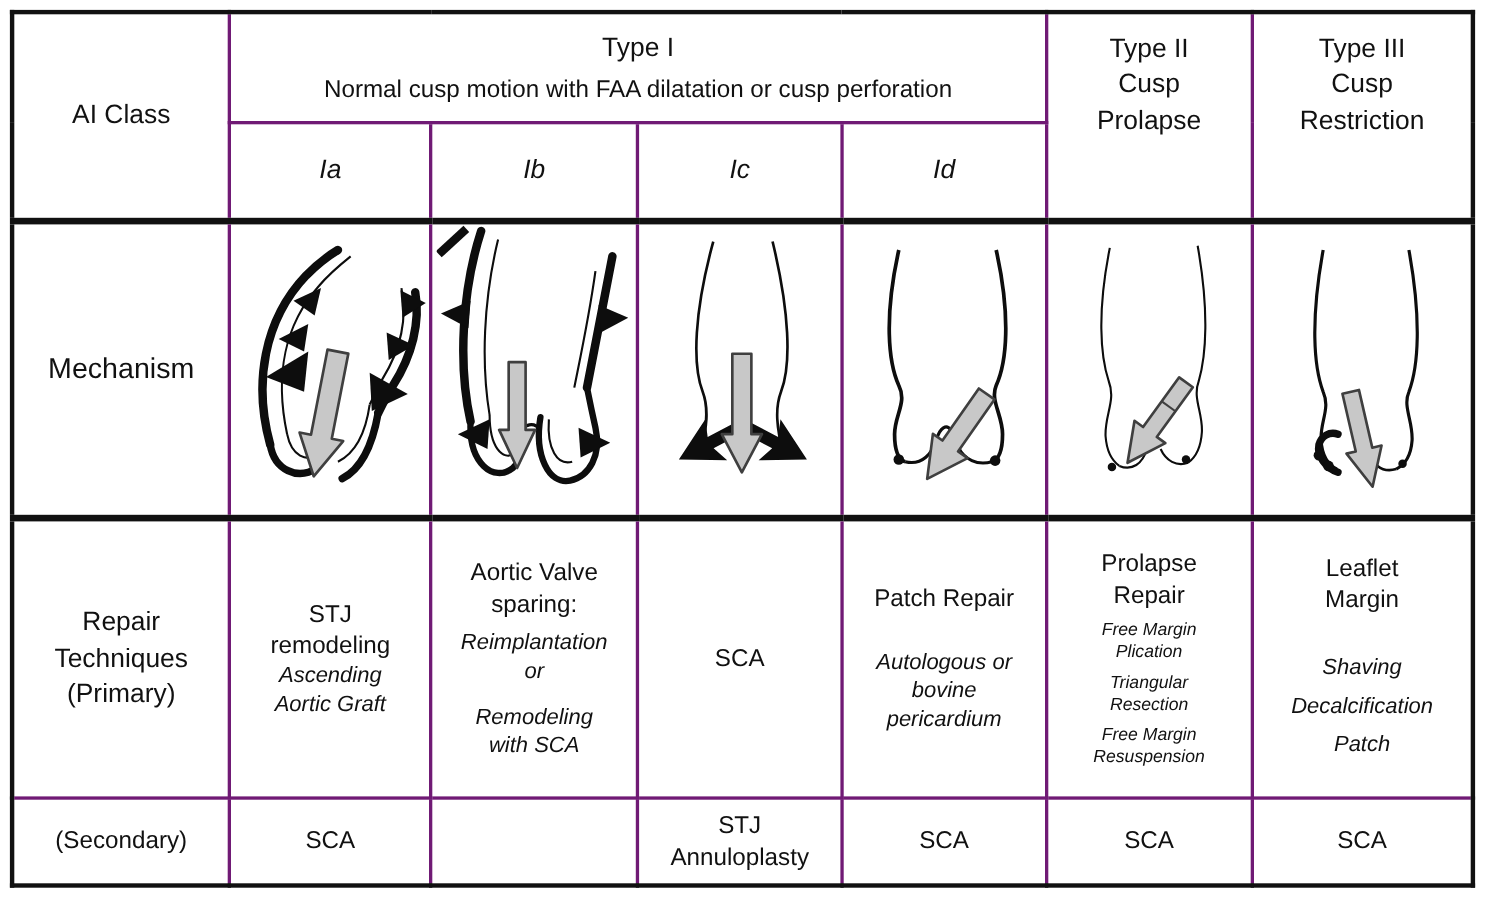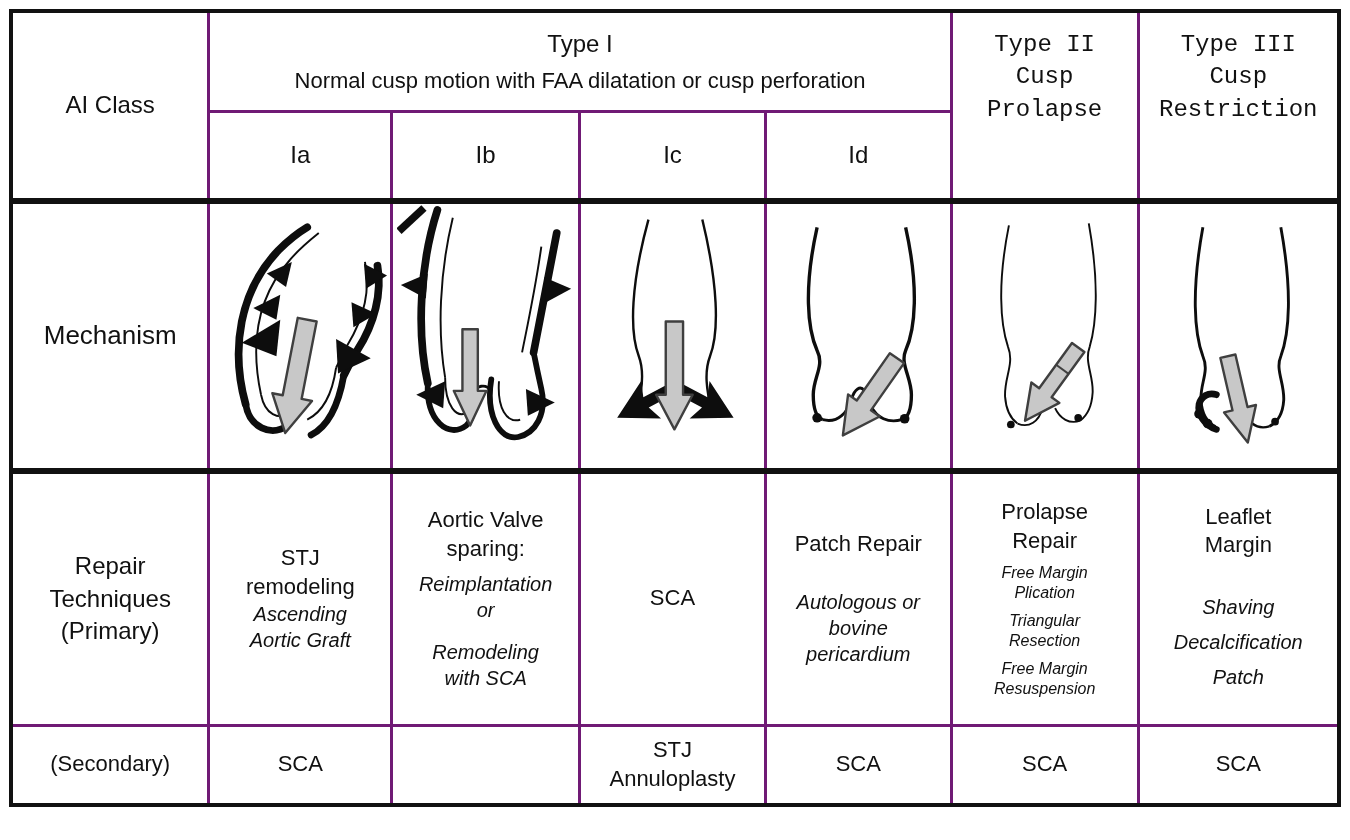--- a/index.html
+++ b/index.html
@@ -13,35 +13,35 @@
   table.ai {
     border-collapse:collapse; table-layout:fixed;
     width:1332px; border:4px solid #111; background:#fff;
   }
   td {
     border:3px solid #701a75;
     text-align:center; vertical-align:middle;
     padding:0; overflow:hidden;
   }
   tr.r-head1 { height:100px; }
-  tr.r-head2 { height:90px; }
+  tr.r-head2 { height:90px;font-style:italic; }
   tr.r-mech  { height:268px; }
   tr.r-prim  { height:254px; }
   tr.r-sec   { height:80px; }
   tr.r-mech > td, tr.r-prim > td { border-top:6px solid #111; }
   tr.r-sec > td { border-top:3px dashed #111; }
 
   .pre { white-space:pre-line; }
   .t24 { font-size:24px; line-height:1.35; }
   .t26 { font-size:26px; line-height:1.35; }
   .t22 { font-size:22px; line-height:1.3; }
   .it  { font-style:italic; font-size:20px; line-height:1.3; }
   .it19{ font-style:italic; font-size:16px; line-height:1.25; }
   .top-cell { vertical-align:top; }
-  .top-pad { padding-top:16px;font-family:Liberation Mono, monospace; }
+  .top-pad { padding-top:16px; }
   .type1-cell .sub { font-size:22px; margin-top:8px; }
   .gap-sm { margin-top:8px; }
   .gap-md { margin-top:16px; }
   .gap-lg { margin-top:30px; }
   .loose { line-height:1.75; }
   svg.mech { display:block; margin:0 auto; }
   svg.mech path { fill:none; stroke:#0d0d0d; }
   svg.mech .ah { fill:#0d0d0d; stroke:none; }
   svg.mech .jet { fill:#c8c8c8; stroke:#3f3f3f; stroke-width:2.5; stroke-linejoin:round; }
   svg.mech .dot { fill:#0d0d0d; }

